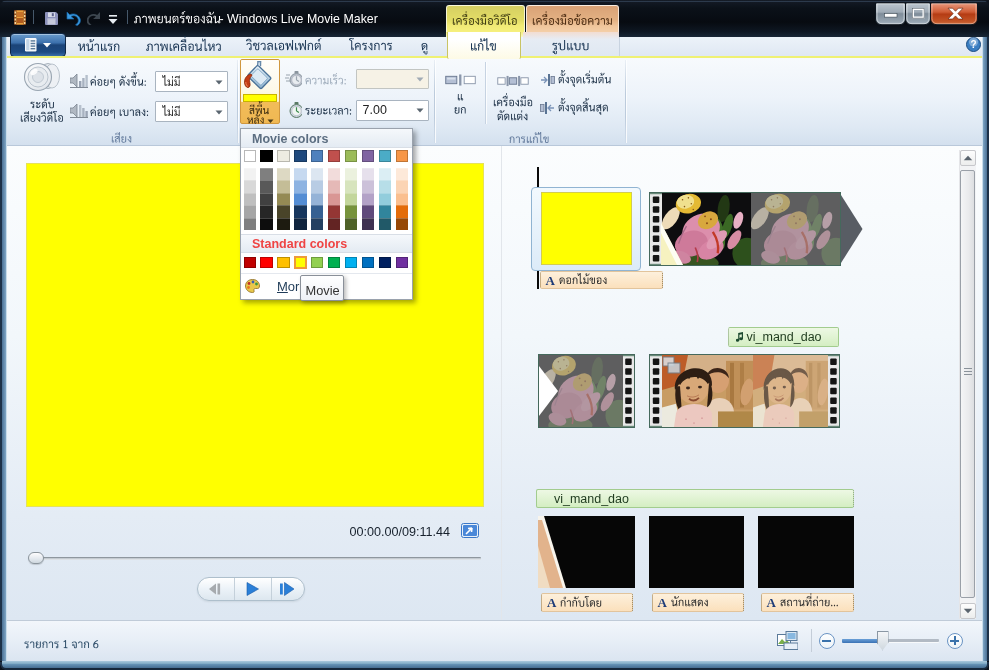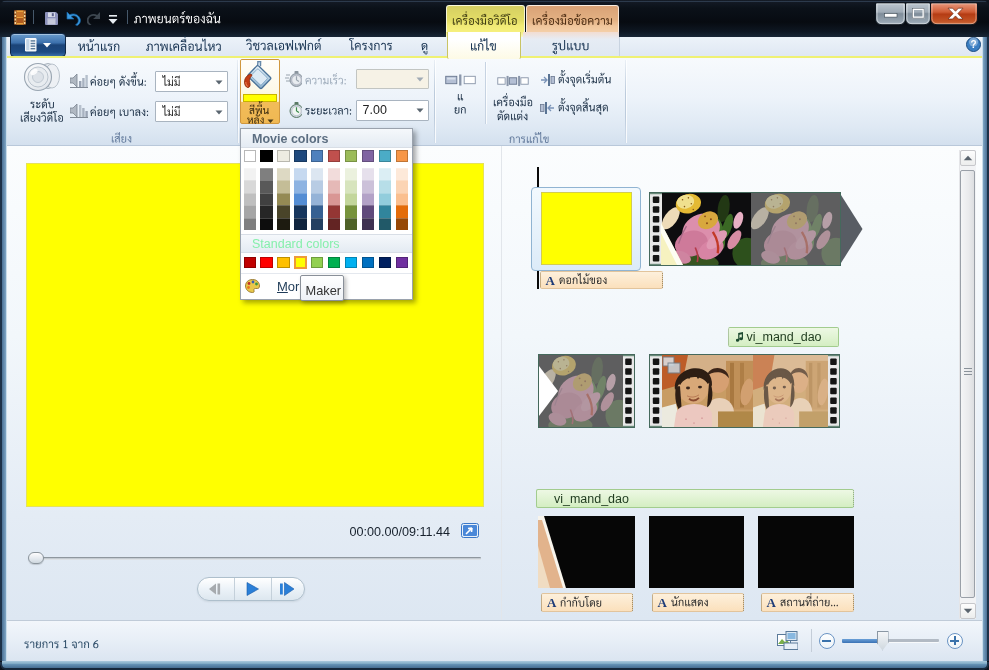--- a/index.html
+++ b/index.html
@@ -37,20 +37,21 @@
 <path d="M13,1 L13,8 L6,8 L9,5.5 C6.5,4.2 3,4.8 1.8,8.2 C1,10.8 3,12.8 4.5,13.5 L3,14.3 C0,13.2 -1.3,9.8 0.2,7 C2.2,3 7.2,2.2 10.2,4 Z" fill="#707d89" opacity="0.5"></path>
 </svg>
     <svg class="ab" style="left:108px;top:15px" width="10" height="9" viewBox="0 0 10 9">
 <rect x="1" y="0" width="8" height="1.6" fill="#e8edf2"></rect>
       <path d="M0.5,4 L9.5,4 L5,9 Z" fill="#e8edf2"></path>
 </svg>
     <div class="ab" style="left:127px;top:10px;width:1px;height:14px;background:#46586a"></div>
     <svg style="position:absolute;left:132.0px;top:8.6px" width="91.0" height="16.4" viewBox="0 0 91.0 16.4">
       <path d="M51.1,5.5 L50.5,5.5 L49.8,5.0 L49.7,4.4 L49.8,3.8 L50.5,3.2 L52.2,2.5 L52.6,2.0 L53.4,2.0 L53.1,2.8 L51.5,3.6 L51.9,4.1 L51.9,4.8 L51.6,5.2 L51.1,5.5ZM79.6,5.6 L78.4,5.7 L77.1,5.1 L76.6,4.2 L76.8,3.2 L77.5,2.8 L78.5,3.0 L79.0,3.8 L79.0,4.4 L78.7,4.9 L79.4,4.9 L80.1,4.7 L80.7,4.2 L81.0,3.6 L81.2,2.7 L82.0,2.7 L81.9,3.8 L81.4,4.6 L80.6,5.3 L79.6,5.6ZM78.1,4.5 L78.4,4.1 L78.3,3.6 L77.9,3.4 L77.4,3.6 L77.2,4.0 L77.4,4.4 L78.1,4.5ZM51.1,4.9 L51.3,4.6 L51.3,4.2 L51.0,4.0 L50.6,4.1 L50.5,4.6 L50.8,4.9 L51.1,4.9ZM3.9,14.3 L2.9,14.2 L2.5,13.9 L2.2,13.2 L2.2,12.6 L2.6,12.0 L3.8,11.7 L3.7,10.4 L4.3,9.6 L3.1,9.4 L3.2,8.4 L3.9,7.5 L4.9,7.0 L6.2,6.8 L7.4,7.1 L8.3,7.9 L8.7,8.9 L8.7,14.1 L7.7,14.1 L7.6,9.5 L7.4,8.5 L6.6,7.8 L5.6,7.7 L4.8,8.0 L4.0,8.8 L5.0,9.1 L5.5,9.5 L5.0,10.0 L4.7,10.6 L4.9,13.2 L4.6,13.9 L3.9,14.3ZM14.8,14.2 L13.8,14.1 L13.8,8.9 L13.5,8.1 L12.9,7.7 L12.1,7.7 L11.4,8.2 L11.0,9.0 L10.1,8.9 L10.3,7.9 L11.1,7.1 L12.1,6.8 L13.5,7.0 L14.2,7.4 L14.7,8.0 L14.8,8.8 L14.8,14.2ZM23.6,14.2 L22.6,14.1 L20.6,8.4 L18.8,14.1 L17.6,14.2 L17.6,9.5 L16.6,9.3 L16.1,8.8 L15.9,7.9 L16.2,7.3 L16.9,6.9 L17.5,6.8 L18.1,7.1 L18.5,7.6 L18.6,12.2 L20.2,7.1 L21.0,7.0 L22.6,12.0 L22.7,7.0 L23.7,7.0 L23.6,14.2ZM28.9,14.3 L27.6,14.3 L26.6,14.1 L25.9,13.6 L25.5,12.9 L25.5,11.2 L26.2,10.4 L25.5,9.5 L25.3,8.2 L25.6,7.5 L26.2,6.9 L27.0,6.8 L27.6,7.0 L28.2,7.6 L28.2,8.2 L27.7,8.9 L27.2,9.0 L26.3,9.0 L26.8,9.8 L28.4,10.0 L28.4,10.8 L27.0,10.8 L26.6,11.1 L26.5,11.6 L26.5,12.5 L26.7,13.0 L27.2,13.3 L28.1,13.4 L29.1,13.3 L29.8,12.6 L29.8,7.0 L30.8,7.0 L30.8,13.0 L30.0,13.9 L28.9,14.3ZM38.2,14.3 L37.6,14.3 L37.0,14.0 L36.5,12.9 L34.8,14.2 L33.7,14.1 L33.7,9.5 L32.8,9.3 L32.2,8.8 L32.1,7.9 L32.5,7.1 L33.1,6.8 L33.8,6.8 L34.2,7.1 L34.7,7.6 L34.8,13.0 L37.5,11.4 L37.8,10.6 L37.8,7.0 L38.8,7.0 L38.8,11.0 L38.4,11.9 L39.0,12.4 L39.2,13.2 L38.9,13.9 L38.2,14.3ZM46.4,14.2 L45.4,14.1 L45.4,9.1 L45.0,8.0 L44.6,7.8 L43.5,8.6 L42.1,7.7 L41.6,8.4 L41.4,9.4 L42.0,12.6 L43.1,11.5 L42.5,10.9 L42.3,10.5 L42.4,9.8 L42.8,9.4 L43.4,9.2 L44.0,9.3 L44.4,9.8 L44.5,10.6 L44.0,11.5 L42.3,13.2 L42.0,14.1 L40.9,14.1 L40.9,12.4 L40.3,9.1 L40.6,8.1 L41.3,7.2 L42.2,6.8 L43.5,7.7 L44.8,6.8 L45.9,7.5 L46.4,8.9 L46.4,14.2ZM51.2,14.3 L50.6,14.3 L50.0,14.0 L49.7,13.6 L49.6,13.0 L50.0,12.0 L51.3,11.6 L51.2,10.0 L50.0,9.5 L47.8,9.0 L48.2,7.5 L49.2,6.8 L51.6,7.2 L52.2,6.8 L52.9,7.0 L52.7,7.6 L52.1,8.0 L49.6,7.7 L49.2,7.9 L48.9,8.2 L49.0,8.4 L51.5,9.1 L52.3,9.9 L52.3,13.2 L52.0,13.9 L51.2,14.3ZM58.5,14.3 L57.5,14.3 L56.8,14.1 L56.2,13.6 L56.0,13.0 L56.0,10.8 L56.9,8.7 L56.7,7.9 L56.0,7.6 L55.0,7.8 L55.7,8.0 L56.1,8.6 L56.1,9.4 L55.6,10.0 L54.6,10.2 L53.8,9.5 L53.7,8.8 L53.8,8.0 L54.6,7.1 L55.4,6.8 L56.4,6.8 L57.1,7.1 L57.8,7.8 L57.9,8.9 L57.1,10.6 L57.0,12.6 L57.3,13.2 L58.0,13.4 L58.6,13.3 L58.9,12.8 L58.9,7.0 L60.0,7.0 L59.9,13.1 L59.4,13.9 L58.5,14.3ZM65.5,14.3 L64.1,14.3 L63.2,14.1 L62.6,13.6 L62.2,12.9 L62.2,10.1 L62.7,9.5 L63.4,9.2 L64.5,9.5 L64.8,9.9 L64.9,10.5 L64.5,11.5 L63.2,11.9 L63.4,13.0 L64.2,13.4 L65.2,13.4 L65.9,13.2 L66.3,12.6 L66.3,8.8 L65.9,8.1 L65.0,7.7 L64.0,7.7 L63.0,8.1 L62.5,8.9 L61.6,8.9 L61.6,8.5 L62.0,7.8 L63.4,6.9 L64.6,6.8 L65.8,7.0 L66.7,7.5 L67.3,8.4 L67.3,13.0 L66.8,13.8 L65.5,14.3ZM72.8,14.3 L71.8,14.2 L68.4,10.5 L69.0,9.9 L71.8,12.9 L71.8,9.5 L70.6,9.2 L70.2,8.4 L70.4,7.4 L71.2,6.8 L72.2,7.0 L72.8,7.8 L72.8,14.3ZM79.4,14.3 L78.2,14.0 L77.8,13.1 L76.4,14.2 L75.3,14.1 L75.4,11.9 L74.7,11.5 L74.3,10.9 L74.4,10.2 L74.7,9.8 L75.2,9.5 L75.9,9.5 L76.7,10.0 L76.8,10.8 L76.3,12.1 L76.4,13.1 L78.6,11.8 L78.9,11.2 L79.0,10.6 L78.9,8.5 L78.2,7.9 L76.6,7.7 L75.8,8.1 L75.2,8.9 L74.4,8.9 L74.5,8.1 L75.4,7.2 L76.6,6.8 L77.9,6.8 L79.0,7.2 L79.8,7.9 L80.1,8.6 L80.1,10.9 L79.6,11.9 L80.2,12.5 L80.3,13.2 L80.0,13.9 L79.4,14.3ZM87.5,14.3 L86.9,14.3 L86.2,14.0 L85.8,12.9 L84.0,14.2 L82.9,14.1 L82.9,9.5 L82.0,9.3 L81.4,8.8 L81.3,7.9 L81.8,7.1 L82.4,6.8 L83.0,6.8 L83.5,7.1 L83.9,7.6 L84.0,13.0 L86.8,11.4 L87.0,10.6 L87.0,7.0 L88.1,7.0 L88.0,11.0 L87.7,11.9 L88.3,12.4 L88.4,13.2 L88.1,13.9 L87.5,14.3ZM27.3,8.4 L27.5,8.1 L27.4,7.6 L27.0,7.4 L26.5,7.6 L26.5,8.3 L27.3,8.4ZM17.5,8.6 L17.8,8.2 L17.7,7.8 L17.0,7.6 L16.7,7.9 L16.7,8.4 L17.0,8.6 L17.5,8.6ZM33.6,8.6 L33.9,8.2 L33.9,7.9 L33.5,7.6 L33.1,7.6 L32.9,7.9 L32.9,8.4 L33.2,8.7 L33.6,8.6ZM71.8,8.6 L72.0,8.2 L72.0,7.9 L71.6,7.6 L71.2,7.6 L71.0,7.9 L71.0,8.4 L71.4,8.7 L71.8,8.6ZM82.9,8.6 L83.2,8.2 L83.1,7.9 L82.8,7.6 L82.4,7.6 L82.1,7.9 L82.1,8.4 L82.5,8.7 L82.9,8.6ZM55.3,9.5 L55.5,9.2 L55.5,8.8 L55.2,8.5 L54.8,8.5 L54.5,8.8 L54.5,9.2 L54.8,9.5 L55.3,9.5ZM43.8,10.8 L43.9,10.1 L43.6,9.8 L43.2,9.8 L43.0,10.1 L43.0,10.6 L43.4,10.9 L43.8,10.8ZM63.9,11.0 L64.2,10.6 L64.1,10.2 L63.8,9.9 L63.4,10.0 L63.1,10.2 L63.1,10.8 L63.4,11.0 L63.9,11.0ZM75.8,11.1 L76.0,10.9 L76.0,10.4 L75.8,10.1 L75.4,10.1 L75.1,10.4 L75.1,10.9 L75.4,11.2 L75.8,11.1ZM3.8,13.5 L4.1,13.1 L4.0,12.8 L3.6,12.4 L3.2,12.5 L3.0,12.8 L3.0,13.2 L3.4,13.6 L3.8,13.5ZM38.1,13.5 L38.4,13.1 L38.4,12.8 L38.1,12.5 L37.6,12.5 L37.4,12.8 L37.4,13.2 L37.6,13.5 L38.1,13.5ZM51.2,13.5 L51.5,13.1 L51.4,12.7 L51.0,12.4 L50.5,12.6 L50.3,12.9 L50.4,13.4 L51.2,13.5ZM79.3,13.6 L79.5,13.4 L79.5,12.9 L79.0,12.5 L78.6,12.8 L78.6,13.2 L78.9,13.7 L79.3,13.6ZM87.4,13.5 L87.7,13.1 L87.6,12.8 L87.4,12.5 L86.9,12.5 L86.6,12.8 L86.6,13.2 L86.9,13.5 L87.4,13.5Z" fill="#ffffff" fill-rule="evenodd"></path>
     </svg>
+    <div class="ab" style="left:219.5px;top:12px;width:260px;height:15px;font-size:12.4px;color:#fff">-&nbsp;Windows Live Movie Maker</div>
     <svg class="ab" style="left:875px;top:2.5px" width="104" height="23" viewBox="0 0 104 23">
 <defs>
 <linearGradient id="wbtn" x1="0" y1="0" x2="0" y2="1">
 <stop offset="0" stop-color="#bdc7d0"></stop>
           <stop offset="0.42" stop-color="#9fabb6"></stop>
           <stop offset="0.5" stop-color="#7e8c99"></stop>
           <stop offset="0.85" stop-color="#95a3af"></stop>
           <stop offset="1" stop-color="#aab7c2"></stop>
 </linearGradient>
 <linearGradient id="wcls" x1="0" y1="0" x2="0" y2="1">
@@ -685,34 +686,34 @@
     <div class="ab" style="left:379.1px;top:192.5px;width:12.2px;height:12.5px;background:#92CDDC;box-shadow:inset 0 0.5px 0 rgba(255,255,255,.45)"></div>
     <div class="ab" style="left:379.1px;top:205.0px;width:12.2px;height:12.5px;background:#31859C;box-shadow:inset 0 0.5px 0 rgba(255,255,255,.45)"></div>
     <div class="ab" style="left:379.1px;top:217.5px;width:12.2px;height:12.5px;background:#215968;box-shadow:inset 0 0.5px 0 rgba(255,255,255,.45)"></div>
     <div class="ab" style="left:396.0px;top:150px;width:12.2px;height:11.5px;background:#F79646;border:1px solid rgba(0,0,0,.22)"></div>
     <div class="ab" style="left:396.0px;top:167.5px;width:12.2px;height:12.5px;background:#FDE9D9;box-shadow:inset 0 0.5px 0 rgba(255,255,255,.45)"></div>
     <div class="ab" style="left:396.0px;top:180.0px;width:12.2px;height:12.5px;background:#FBD4B4;box-shadow:inset 0 0.5px 0 rgba(255,255,255,.45)"></div>
     <div class="ab" style="left:396.0px;top:192.5px;width:12.2px;height:12.5px;background:#FABF8F;box-shadow:inset 0 0.5px 0 rgba(255,255,255,.45)"></div>
     <div class="ab" style="left:396.0px;top:205.0px;width:12.2px;height:12.5px;background:#E36C0A;box-shadow:inset 0 0.5px 0 rgba(255,255,255,.45)"></div>
     <div class="ab" style="left:396.0px;top:217.5px;width:12.2px;height:12.5px;background:#974806;box-shadow:inset 0 0.5px 0 rgba(255,255,255,.45)"></div>
     <div class="ab" style="left:241px;top:234px;width:171px;height:19px;background:linear-gradient(#f5f8fb,#e4ebf3);border-top:1px solid #d8dee6;border-bottom:1px solid #d8dee6"></div>
-    <div class="ab" style="left:252px;top:236.5px;font-size:12.5px;font-weight:normal;color:#86efac">Standard colors</div>
+    <div class="ab" style="left:252px;top:236.5px;font-size:12.5px;font-weight:bold;color:#ef4444">Standard colors</div>
     <div class="ab" style="left:243.5px;top:256.5px;width:12.2px;height:11.5px;background:#C00000;border:1px solid rgba(0,0,0,.25)"></div>
     <div class="ab" style="left:260.4px;top:256.5px;width:12.2px;height:11.5px;background:#FF0000;border:1px solid rgba(0,0,0,.25)"></div>
     <div class="ab" style="left:277.4px;top:256.5px;width:12.2px;height:11.5px;background:#FFC000;border:1px solid rgba(0,0,0,.25)"></div>
     <div class="ab" style="left:293.9px;top:256px;width:13.2px;height:12.5px;background:#FFFF00;border:2px solid #ef9a3a"></div>
     <div class="ab" style="left:311.3px;top:256.5px;width:12.2px;height:11.5px;background:#92D050;border:1px solid rgba(0,0,0,.25)"></div>
     <div class="ab" style="left:328.2px;top:256.5px;width:12.2px;height:11.5px;background:#00B050;border:1px solid rgba(0,0,0,.25)"></div>
     <div class="ab" style="left:345.2px;top:256.5px;width:12.2px;height:11.5px;background:#00B0F0;border:1px solid rgba(0,0,0,.25)"></div>
     <div class="ab" style="left:362.1px;top:256.5px;width:12.2px;height:11.5px;background:#0070C0;border:1px solid rgba(0,0,0,.25)"></div>
     <div class="ab" style="left:379.1px;top:256.5px;width:12.2px;height:11.5px;background:#002060;border:1px solid rgba(0,0,0,.25)"></div>
     <div class="ab" style="left:396.0px;top:256.5px;width:12.2px;height:11.5px;background:#7030A0;border:1px solid rgba(0,0,0,.25)"></div>
     <div class="ab" style="left:241px;top:273px;width:171px;height:1px;background:#e4e8ee"></div>
     <svg class="ab" style="left:245px;top:279px" width="15" height="14" viewBox="0 0 15 14">
 <path d="M7.5,0.5 C3,0.5 0.5,3.5 0.5,7 C0.5,10.5 3.5,13.5 7.5,13.5 C9,13.5 9.5,12.5 9,11.5 C8.5,10.5 9,9.5 10.5,9.5 L12.5,9.5 C13.8,9.5 14.5,8.5 14.5,7 C14.5,3.5 12,0.5 7.5,0.5 Z" fill="#e8c84a" stroke="#8a6a20" stroke-width="0.8"></path>
 <circle cx="4" cy="4.5" r="1.4" fill="#c03028"></circle>
       <circle cx="8" cy="3" r="1.4" fill="#3a60b0"></circle>
       <circle cx="11.5" cy="5" r="1.4" fill="#3a9a40"></circle>
       <circle cx="3.5" cy="8.5" r="1.4" fill="#e87820"></circle>
 </svg>
     <div class="ab" style="left:277px;top:279px;font-size:13px;color:#1f3b57"><span style="text-decoration:underline">M</span>ore</div>
     <div class="ab" style="left:299.5px;top:275px;width:44px;height:26px;background:linear-gradient(#ffffff,#eef1f6);border:1px solid #8a9099;border-radius:2px;box-shadow:2px 2px 4px rgba(0,0,0,.28)"></div>
-    <div class="ab" style="left:305.5px;top:282.5px;font-size:12.8px;color:#333">Maker</div>
+    <div class="ab" style="left:305.5px;top:282.5px;font-size:12.8px;color:#333">Movie</div>
   </div>
 </body></html>

